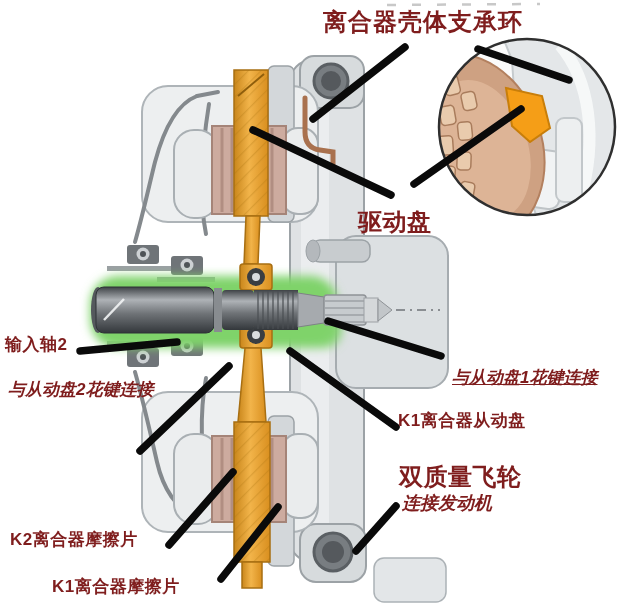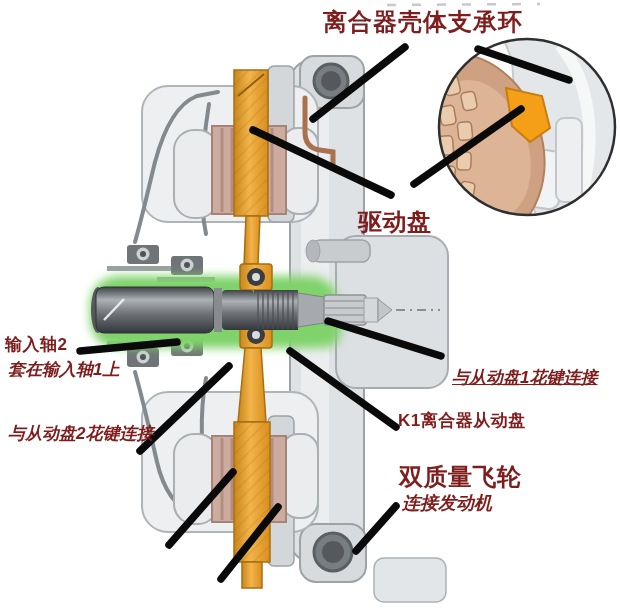--- a/index.html
+++ b/index.html
@@ -241,23 +241,24 @@
     <line x1="233" y1="472" x2="169" y2="545"></line>
     <line x1="278" y1="507" x2="221" y2="579"></line>
     <line x1="356" y1="551" x2="396" y2="506"></line>
   </g>
 </svg>
 
   <div class="lbl big" style="left:323px;top:10px;letter-spacing:1px;">离合器壳体支承环</div>
   <div class="lbl big" style="left:358px;top:198px;margin-top:12px;">驱动盘</div>
 
   <div class="lbl mid" style="left:5px;top:336px;">输入轴2</div>
-  <div class="lbl sub" style="left:8px;top:361px;">套在输入轴1上</div>
-  <div class="lbl sub" style="left:8px;top:381px;margin-top:44px;">与从动盘2花键连接</div>
-
+  <div class="lbl sub" style="left:8px;top:381px;">与从动盘2花键连接</div>
+
+  <div class="lbl mid" style="left:10px;top:531px;">K2离合器摩擦片</div>
+  <div class="lbl mid" style="left:52px;top:578px;">K1离合器摩擦片</div>
 
   <div class="lbl sub" style="left:452px;top:369px;text-decoration:underline;">与从动盘1花键连接</div>
 
   <div class="lbl mid" style="left:398px;top:412px;text-align:right;">K1离合器从动盘</div>
 
   <div class="lbl big" style="left:399px;top:465px;">双质量飞轮</div>
   <div class="lbl sub2" style="left:402px;top:494px;">连接发动机</div>
 </div>
 
 </body></html>

